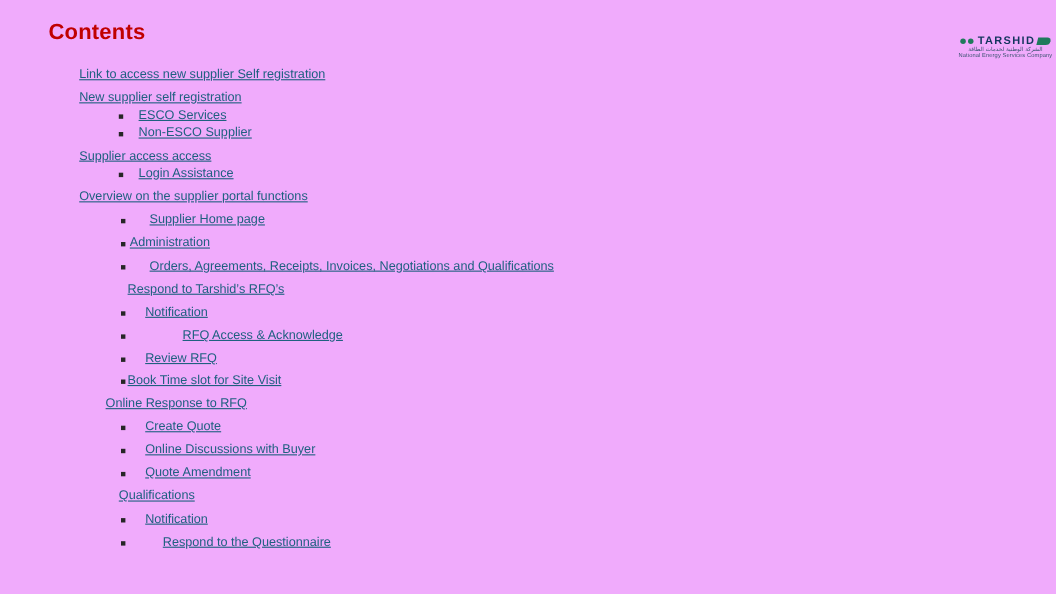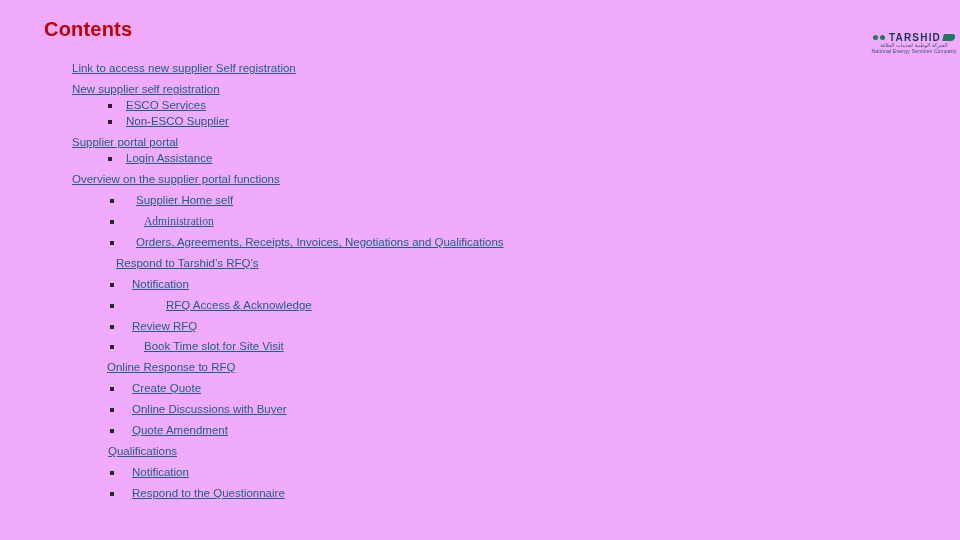--- a/index.html
+++ b/index.html
@@ -197,36 +197,36 @@
       </div>
       <div class="toc-row lvl1" style="top: 99px; left: 0px;">
         <span class="bullet" style="left: 108px;"></span>
         <span class="lnk" style="position: absolute; left: 126px;">ESCO Services</span>
       </div>
       <div class="toc-row lvl1" style="top: 115px; left: 0px;">
         <span class="bullet" style="left: 108px;"></span>
         <span class="lnk" style="position: absolute; left: 126px;">Non-ESCO Supplier</span>
       </div>
       <div class="toc-row lvl0" style="top: 136px; left: 0px;">
-        <span class="lnk" style="position: absolute; left: 72px;">Supplier portal portal</span>
+        <span class="lnk" style="position: absolute; left: 72px;">Supplier access access</span>
       </div>
       <div class="toc-row lvl1" style="top: 152px; left: 0px;">
         <span class="bullet" style="left: 108px;"></span>
         <span class="lnk" style="position: absolute; left: 126px;">Login Assistance</span>
       </div>
       <div class="toc-row lvl0" style="top: 173px; left: 0px;">
         <span class="lnk" style="position: absolute; left: 72px;">Overview on the supplier portal functions</span>
       </div>
       <div class="toc-row lvl2" style="top: 194px; left: 0px;">
         <span class="bullet" style="left: 110px;"></span>
-        <span class="lnk" style="position: absolute; left: 136px;">Supplier Home self</span>
+        <span class="lnk" style="position: absolute; left: 136px;">Supplier Home page</span>
       </div>
       <div class="toc-row lvl2" style="top: 215px; left: 0px;">
         <span class="bullet" style="left: 110px;"></span>
-        <span class="lnk" style="position: absolute; left: 144px; font-family: Liberation Serif, serif;">Administration</span>
+        <span class="lnk" style="position: absolute; left: 118px;">Administration</span>
       </div>
       <div class="toc-row lvl2" style="top: 236px; left: 0px;">
         <span class="bullet" style="left: 110px;"></span>
         <span class="lnk" style="position: absolute; left: 136px; text-decoration: underline;">Orders, Agreements, Receipts, Invoices, Negotiations and Qualifications</span>
       </div>
       <div class="toc-row lvl2" style="top: 257px; left: 0px;">
         <span class="lnk" style="position: absolute; left: 116px;">Respond to Tarshid’s RFQ’s</span>
       </div>
       <div class="toc-row lvl2" style="top: 278px; left: 0px;">
         <span class="bullet" style="left: 110px;"></span>
@@ -235,24 +235,24 @@
       <div class="toc-row lvl2" style="top: 299px; left: 0px;">
         <span class="bullet" style="left: 110px;"></span>
         <span class="lnk" style="position: absolute; left: 132px; margin-left: 34px;">RFQ Access &amp; Acknowledge</span>
       </div>
       <div class="toc-row lvl2" style="top: 320px; left: 0px;">
         <span class="bullet" style="left: 110px;"></span>
         <span class="lnk" style="position: absolute; left: 132px; text-align: center;">Review RFQ</span>
       </div>
       <div class="toc-row lvl2" style="top: 340px; left: 0px;">
         <span class="bullet" style="left: 110px;"></span>
-        <span class="lnk" style="position: absolute; left: 144px;">Book Time slot for Site Visit</span>
+        <span class="lnk" style="position: absolute; left: 116px;">Book Time slot for Site Visit</span>
       </div>
       <div class="toc-row lvl2" style="top: 361px; left: 0px;">
-        <span class="lnk" style="position: absolute; left: 107px; text-align: right;">Online Response to RFQ</span>
+        <span class="lnk" style="position: absolute; left: 96px; text-align: right;">Online Response to RFQ</span>
       </div>
       <div class="toc-row lvl2" style="top: 382px; left: 0px;">
         <span class="bullet" style="left: 110px;"></span>
         <span class="lnk" style="position: absolute; left: 132px;">Create Quote</span>
       </div>
       <div class="toc-row lvl2" style="top: 403px; left: 0px;">
         <span class="bullet" style="left: 110px;"></span>
         <span class="lnk" style="position: absolute; left: 132px;">Online Discussions with Buyer</span>
       </div>
       <div class="toc-row lvl2" style="top: 424px; left: 0px;">
@@ -261,17 +261,17 @@
       </div>
       <div class="toc-row lvl2" style="top: 445px; left: 0px;">
         <span class="lnk" style="position: absolute; left: 108px;">Qualifications</span>
       </div>
       <div class="toc-row lvl2" style="top: 466px; left: 0px;">
         <span class="bullet" style="left: 110px;"></span>
         <span class="lnk" style="position: absolute; left: 132px;">Notification</span>
       </div>
       <div class="toc-row lvl2" style="top: 487px; left: 0px;">
         <span class="bullet" style="left: 110px;"></span>
-        <span class="lnk" style="position: absolute; left: 132px;">Respond to the Questionnaire</span>
+        <span class="lnk" style="position: absolute; left: 148px;">Respond to the Questionnaire</span>
       </div>
     </div>
 
 </div>
 
 </body></html>

